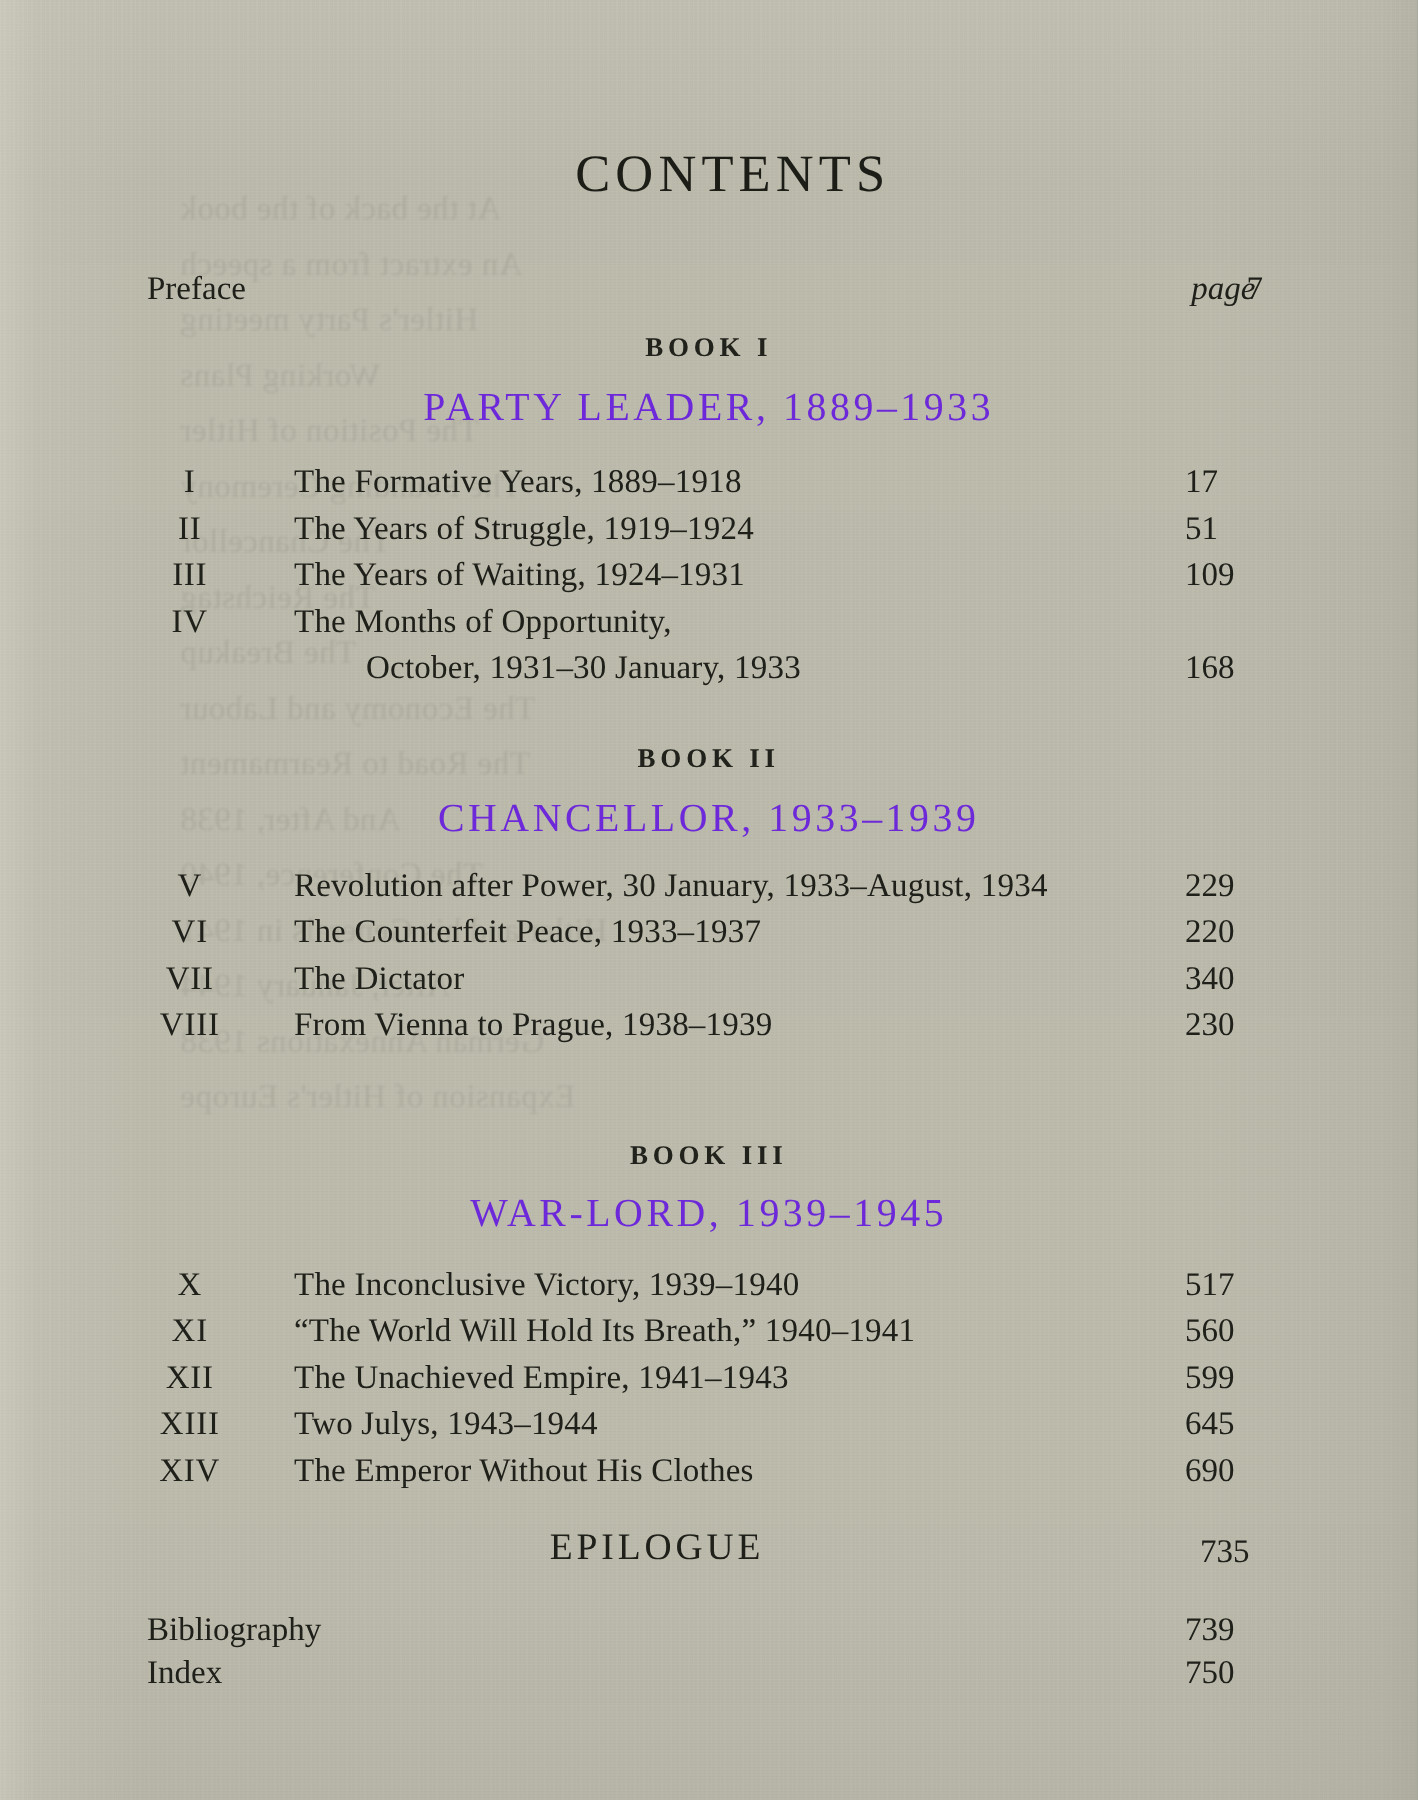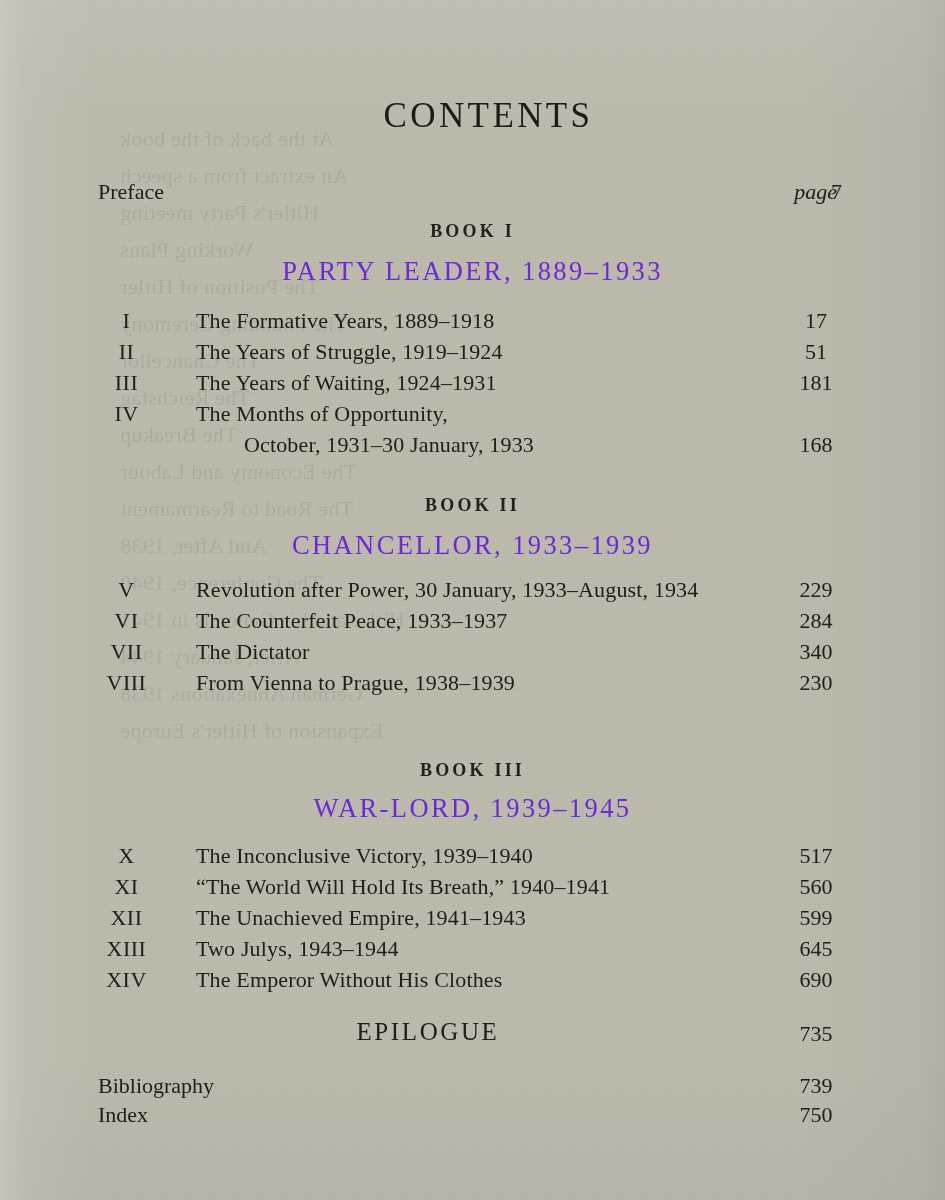--- a/index.html
+++ b/index.html
@@ -151,26 +151,26 @@
     position: absolute;
     left: 98px;
     letter-spacing: .15px;
     white-space: nowrap;
   }
   .ch-title.indented { left: 146px; }
   .ch-page {
     position: absolute;
     right: 0;
     width: 52px;
-    text-align: center;
+    text-align: left;
   }
 
   .epilogue-row {
     position: absolute;
-    left: 98px;
+    left: 108px;
     width: 744px;
     top: 1018px;
     height: 34px;
   }
   .epilogue-word {
     position: absolute;
     left: 0;
     width: 744px;
     text-align: center;
     font-size: 25px;
@@ -234,21 +234,21 @@
         <span class="ch-page">17</span>
       </div>
       <div class="ch-row">
         <span class="ch-num">II</span>
         <span class="ch-title">The Years of Struggle, 1919–1924</span>
         <span class="ch-page">51</span>
       </div>
       <div class="ch-row">
         <span class="ch-num">III</span>
         <span class="ch-title">The Years of Waiting, 1924–1931</span>
-        <span class="ch-page">181</span>
+        <span class="ch-page">109</span>
       </div>
       <div class="ch-row">
         <span class="ch-num">IV</span>
         <span class="ch-title">The Months of Opportunity,</span>
       </div>
       <div class="ch-row">
         <span class="ch-title indented">October, 1931–30 January, 1933</span>
         <span class="ch-page">168</span>
       </div>
     </div>
@@ -258,21 +258,21 @@
 
     <div class="chapters" style="top:577px;">
       <div class="ch-row">
         <span class="ch-num">V</span>
         <span class="ch-title">Revolution after Power, 30 January, 1933–August, 1934</span>
         <span class="ch-page">229</span>
       </div>
       <div class="ch-row">
         <span class="ch-num">VI</span>
         <span class="ch-title">The Counterfeit Peace, 1933–1937</span>
-        <span class="ch-page">284</span>
+        <span class="ch-page">220</span>
       </div>
       <div class="ch-row">
         <span class="ch-num">VII</span>
         <span class="ch-title">The Dictator</span>
         <span class="ch-page">340</span>
       </div>
       <div class="ch-row">
         <span class="ch-num">VIII</span>
         <span class="ch-title">From Vienna to Prague, 1938–1939</span>
         <span class="ch-page">230</span>

